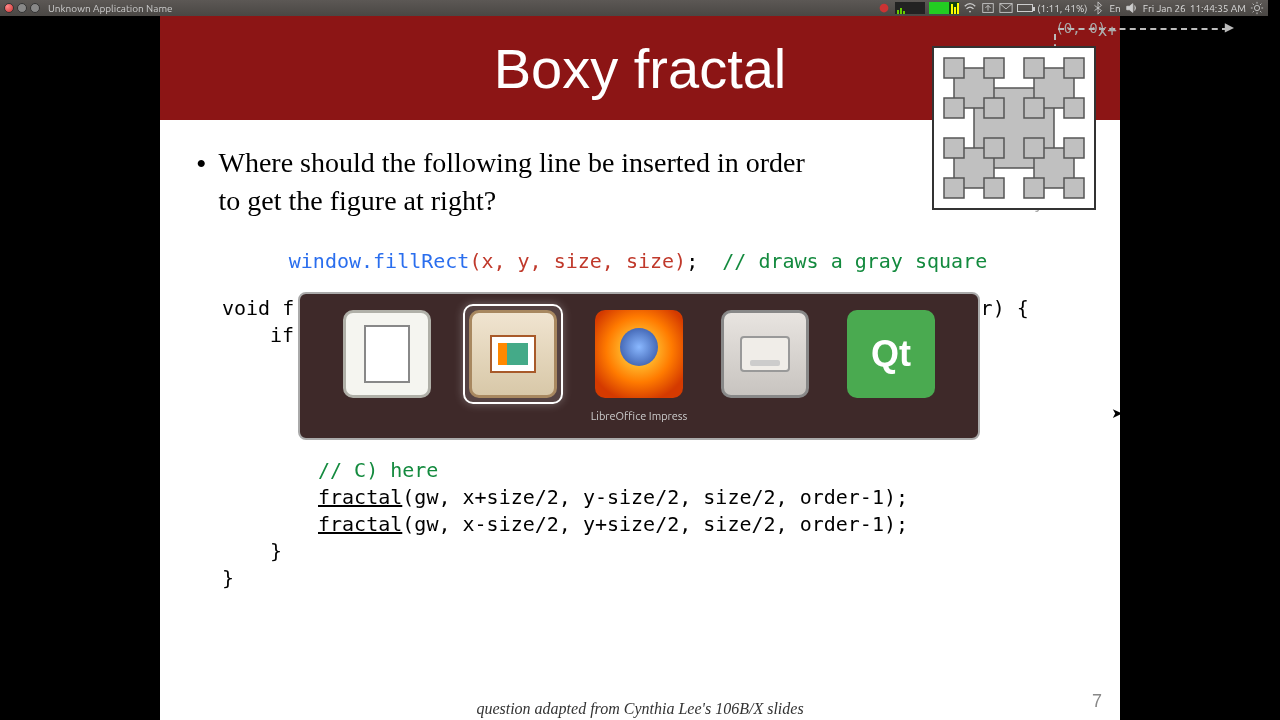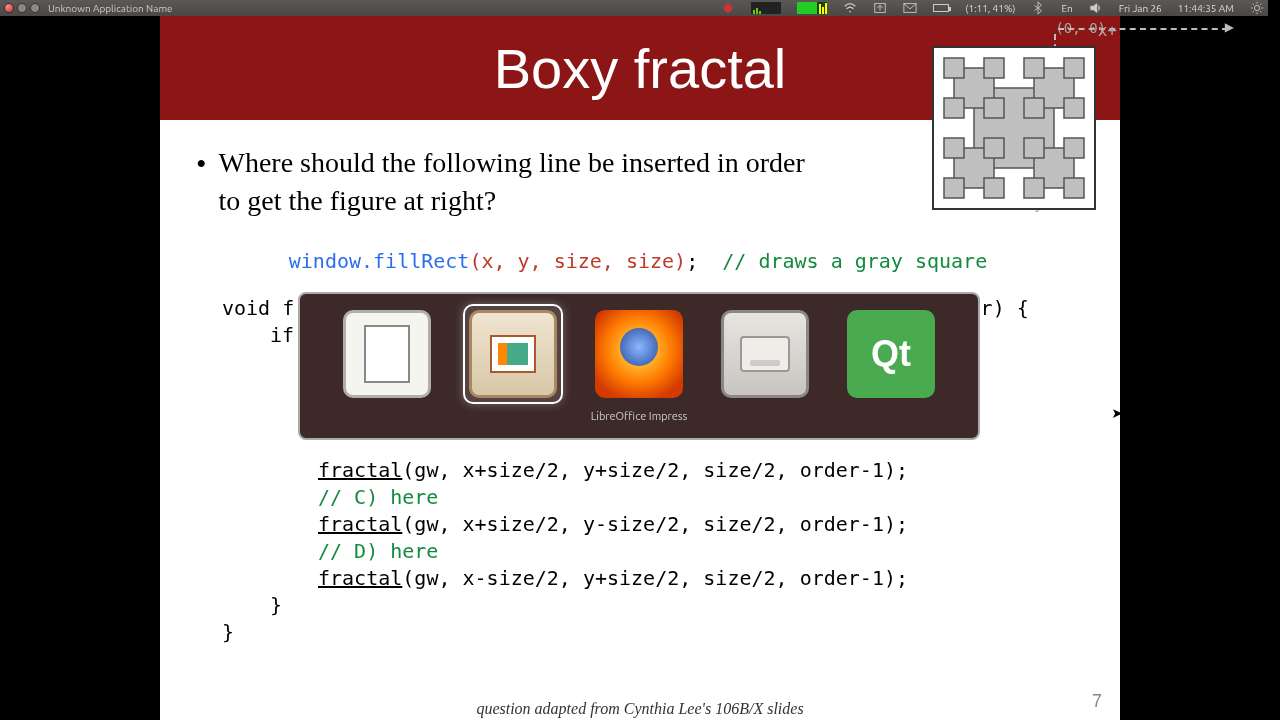--- a/index.html
+++ b/index.html
@@ -22,21 +22,21 @@
   font-size: 10px;
   padding: 0 4px;
   z-index: 100;
 }
 .window-controls { display: flex; gap: 3px; margin-right: 8px; }
 .wc { width: 10px; height: 10px; border-radius: 50%; border: 1px solid #333; }
 .wc.close { background: radial-gradient(circle at 30% 30%, #f88, #c33); }
 .wc.min, .wc.max { background: #888; }
 .app-name { color: #ccc; flex: 0 0 auto; }
 .menubar-spacer { flex: 1; }
-.tray { display: flex; align-items: center; gap: 16px; }
+.tray { display: flex; align-items: center; gap: 4px; }
 .tray-icon { width: 14px; height: 12px; display: flex; align-items: center; justify-content: center; fill: #ccc; }
 .tray-graph {
   width: 30px; height: 12px;
   background: #222;
   position: relative;
 }
 .tg-bar { position: absolute; bottom: 0; width: 2px; background: #6c0; }
 .tg-line { position: absolute; bottom: 0; width: 2px; background: #ff0; }
 .tray-text { color: #ddd; font-size: 10px; }
 .battery-box { width: 16px; height: 8px; border: 1px solid #ccc; display: inline-block; position: relative; }
@@ -301,24 +301,22 @@
     </div>
 
     <div class="code code-inline">
       <span class="call">window.fillRect</span><span class="args">(x, y, size, size)</span><span>;</span>&nbsp;&nbsp;<span class="comment">// draws a gray square</span>
     </div>
 
     <div class="code block">
       <div><span>void f</span><span style="opacity:0">&nbsp;&nbsp;&nbsp;&nbsp;&nbsp;&nbsp;&nbsp;&nbsp;&nbsp;&nbsp;&nbsp;&nbsp;&nbsp;&nbsp;&nbsp;&nbsp;&nbsp;&nbsp;&nbsp;&nbsp;&nbsp;&nbsp;&nbsp;&nbsp;&nbsp;&nbsp;&nbsp;&nbsp;&nbsp;&nbsp;&nbsp;&nbsp;&nbsp;&nbsp;&nbsp;&nbsp;&nbsp;&nbsp;&nbsp;&nbsp;&nbsp;&nbsp;&nbsp;&nbsp;&nbsp;&nbsp;&nbsp;&nbsp;&nbsp;&nbsp;&nbsp;&nbsp;&nbsp;&nbsp;&nbsp;&nbsp;&nbsp;</span><span>r) {</span></div>
       <div class="indent1"><span>if</span></div>
       <div style="height:108px"></div>
-      <div class="indent2"><span class="underline">fractal</span><span>(gw, x+size/2, y+size/2, size/2, order-1);</span></div>
       <div class="indent2 comment">// C) here</div>
       <div class="indent2"><span class="underline">fractal</span><span>(gw, x+size/2, y-size/2, size/2, order-1);</span></div>
-      <div class="indent2 comment">// D) here</div>
       <div class="indent2"><span class="underline">fractal</span><span>(gw, x-size/2, y+size/2, size/2, order-1);</span></div>
       <div class="indent1">}</div>
       <div>}</div>
     </div>
   </div>
 
   <div class="attrib">question adapted from Cynthia Lee's 106B/X slides</div>
   <div class="pagenum">7</div>
 </div>
 

